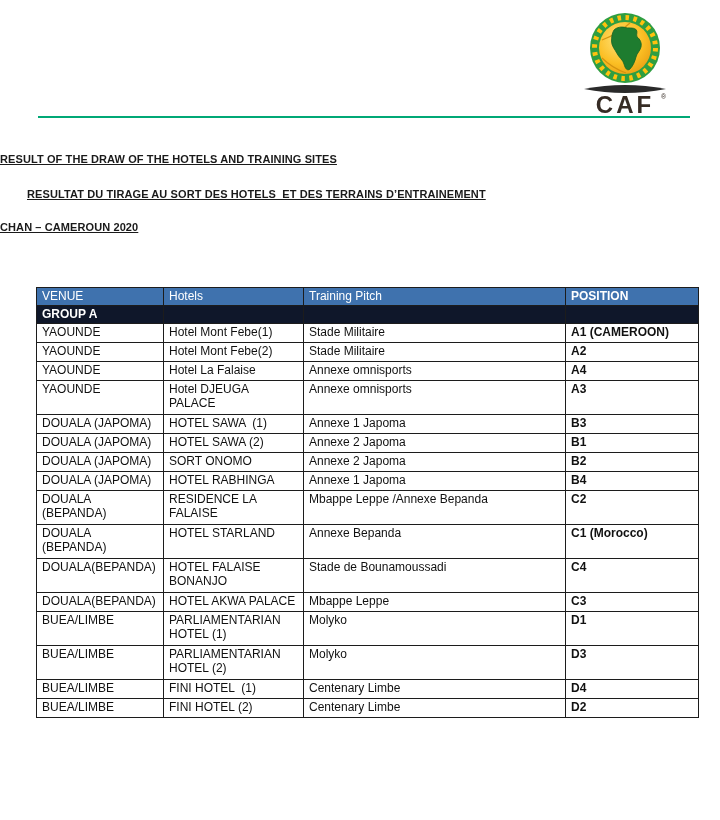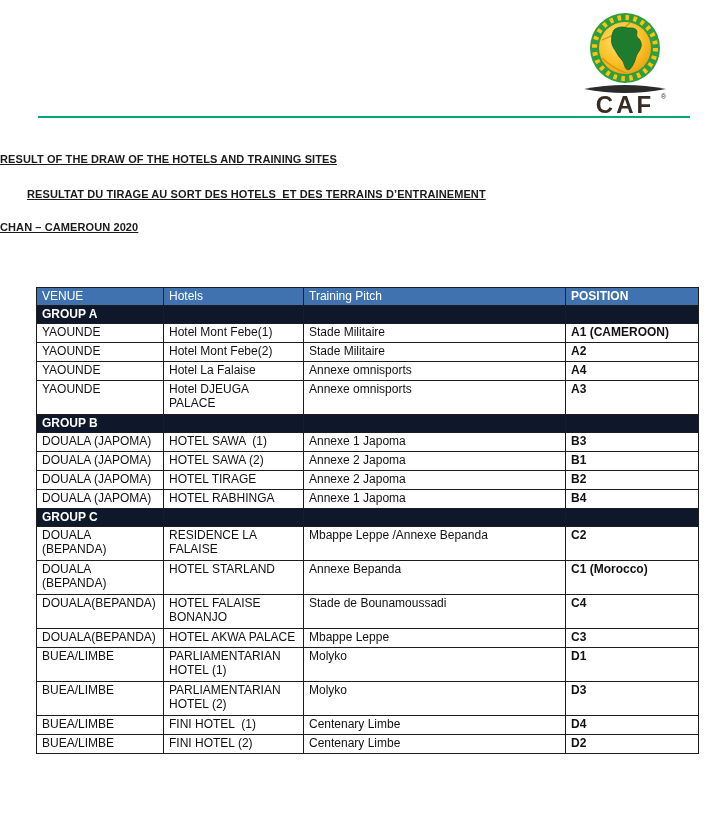--- a/index.html
+++ b/index.html
@@ -112,55 +112,43 @@
         <td>Annexe omnisports</td>
         <td class="pos">A4</td>
       </tr>
       <tr class="data tall">
         <td class="venue">YAOUNDE</td>
         <td>Hotel DJEUGA
 PALACE</td>
         <td>Annexe omnisports</td>
         <td class="pos">A3</td>
       </tr>
-      <tr class="group">
-        <td>GROUP B</td>
-        <td></td>
-        <td></td>
-        <td></td>
-      </tr>
       <tr class="data">
         <td class="venue">DOUALA (JAPOMA)</td>
         <td>HOTEL SAWA  (1)</td>
         <td>Annexe 1 Japoma</td>
         <td class="pos">B3</td>
       </tr>
       <tr class="data">
         <td class="venue">DOUALA (JAPOMA)</td>
         <td>HOTEL SAWA (2)</td>
         <td>Annexe 2 Japoma</td>
         <td class="pos">B1</td>
       </tr>
       <tr class="data">
         <td class="venue">DOUALA (JAPOMA)</td>
-        <td>HOTEL TIRAGE</td>
+        <td>SORT ONOMO</td>
         <td>Annexe 2 Japoma</td>
         <td class="pos">B2</td>
       </tr>
       <tr class="data">
         <td class="venue">DOUALA (JAPOMA)</td>
         <td>HOTEL RABHINGA</td>
         <td>Annexe 1 Japoma</td>
         <td class="pos">B4</td>
-      </tr>
-      <tr class="group">
-        <td>GROUP C</td>
-        <td></td>
-        <td></td>
-        <td></td>
       </tr>
       <tr class="data tall">
         <td class="venue">DOUALA
 (BEPANDA)</td>
         <td>RESIDENCE LA
 FALAISE</td>
         <td>Mbappe Leppe /Annexe Bepanda</td>
         <td class="pos">C2</td>
       </tr>
       <tr class="data tall">

